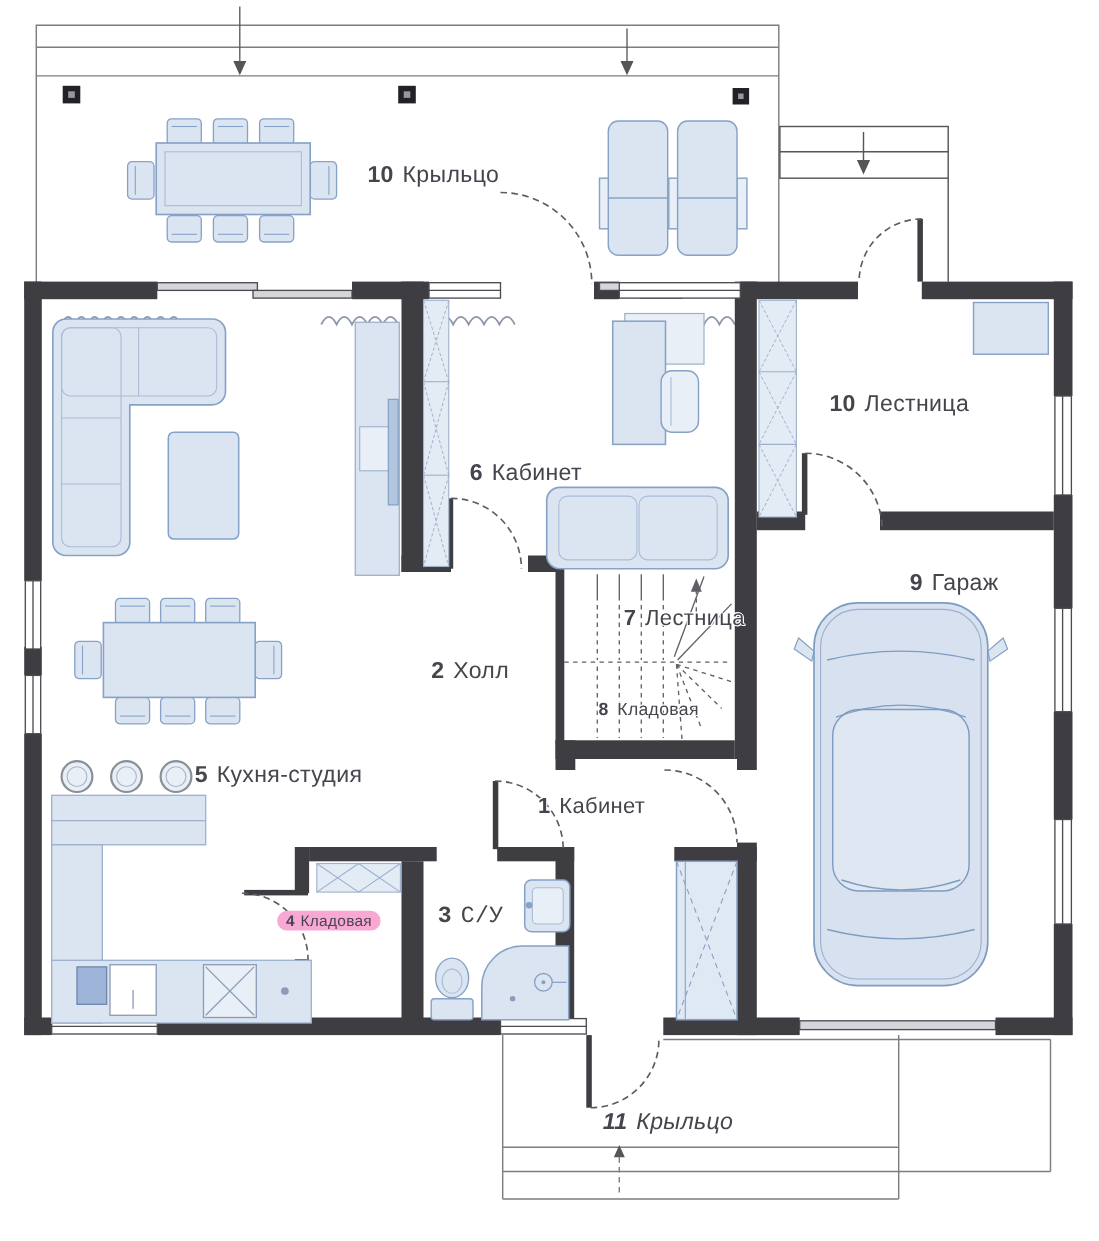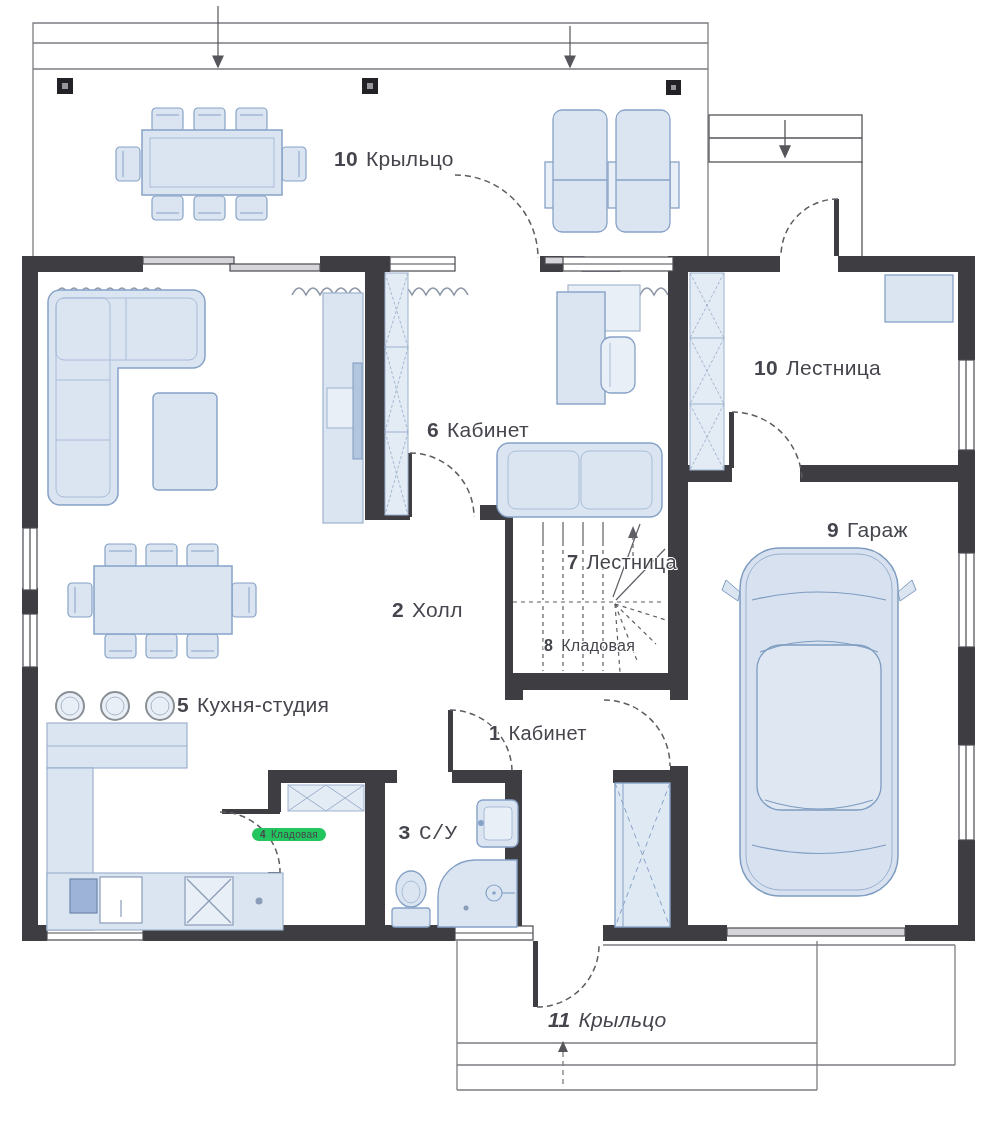--- a/index.html
+++ b/index.html
@@ -5,21 +5,21 @@
   html,body{margin:0;padding:0;background:#ffffff;}
   .stage{position:relative;width:999px;height:1128px;background:#fff;overflow:hidden;
          font-family:"Liberation Sans", sans-serif;}
   svg{position:absolute;left:0;top:0;}
   .room-label{position:absolute;white-space:nowrap;color:#45464d;font-size:21px;font-weight:500;
     letter-spacing:.3px;
     text-shadow:-1px 0 0 #fff,1px 0 0 #fff,0 -1px 0 #fff,0 1px 0 #fff,-1px -1px 0 #fff,1px 1px 0 #fff;}
   .room-label .num{font-weight:700;margin-right:8px;}
   .lbl-sm{font-size:16px;}
   .lbl-md{font-size:20px;}
-  .lbl-pill{font-size:10px;background:#22c55e;border-radius:10px;padding:1px 8px;text-shadow:none;text-align:center;}
+  .lbl-pill{font-size:14px;background:#f9a8d4;border-radius:10px;padding:1px 8px;text-shadow:none;text-align:center;}
   .lbl-pill .num{margin-right:5px;}
 </style>
 </head>
 <body>
 
 <div class="stage">
 <svg width="999" height="1128" viewBox="0 0 999 1128">
   <defs>
     <g id="chair">
       <rect x="0" y="0" width="31" height="24" rx="4" fill="#dbe5f1" stroke="#87a2c7" stroke-width="1.2"></rect>

